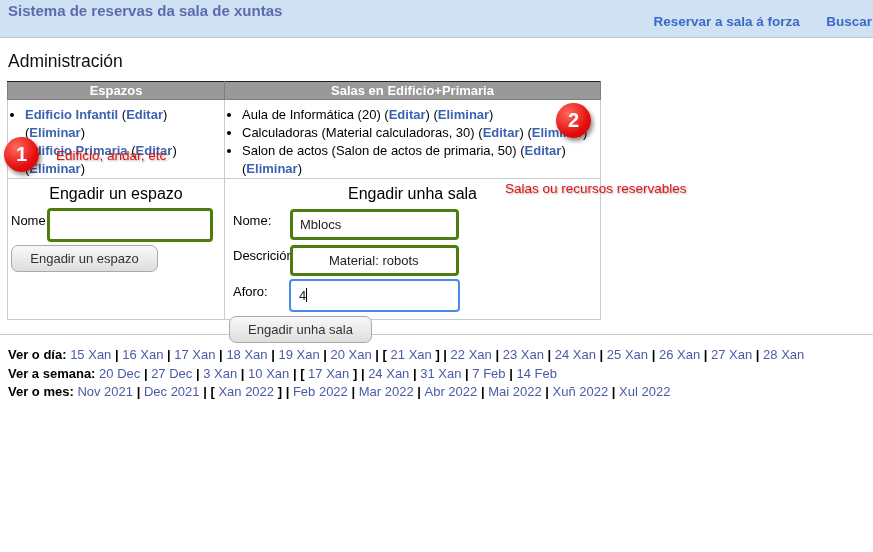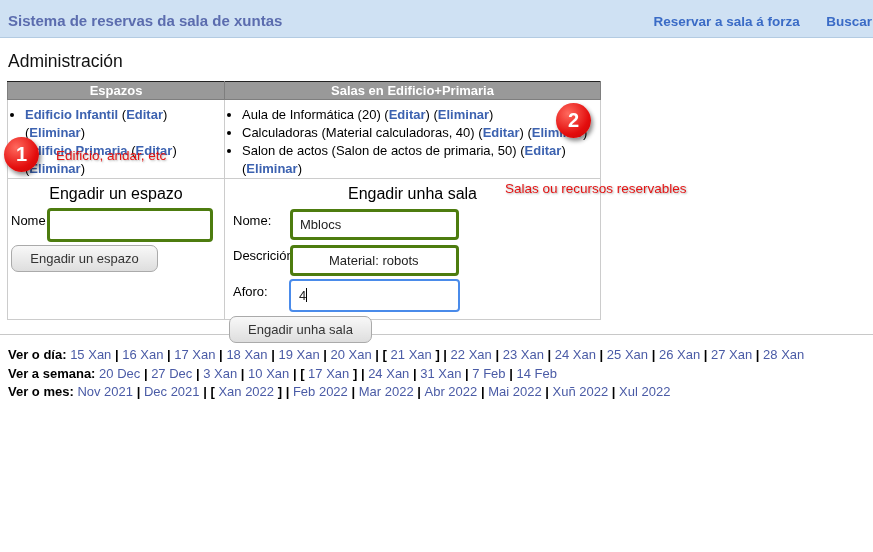--- a/index.html
+++ b/index.html
@@ -5,21 +5,21 @@
   * { box-sizing: border-box; margin: 0; padding: 0; }
   html, body { width: 873px; height: 552px; background: #fff; overflow: hidden; }
   body { font-family: "Liberation Sans", sans-serif; position: relative; color: #000; }
 
   
   .banner {
     position: relative; height: 38px; background: #cfe1f3;
     border-bottom: 1px solid #b3cbe2;
   }
   .banner-title {
-    position: absolute; left: 8px; top: 12px;
+    position: absolute; left: 8px; top: 2px;
     font-size: 15px; font-weight: bold; color: #5b6cae;
   }
   .banner-controls { position: absolute; left: 349px; top: 7px; display: flex; }
   .selectbox, .gobtn {
     height: 25px; border: 1px solid #9b9b9b; border-radius: 5px;
     background: linear-gradient(#fdfdfd, #dcdcdc);
     font-size: 13px; color: #222; display: flex; align-items: center;
     justify-content: center; padding: 0 9px; cursor: default;
   }
   .sel-day   { width: 76px; margin-right: 11px; }
@@ -136,21 +136,21 @@
   <tr>
     <td class="listcell">
       <ul>
             <li><a class="tbl-link" href="#">Edificio Infantil</a> (<a class="tbl-link" href="#">Editar</a>) (<a class="tbl-link" href="#">Eliminar</a>)</li>
             <li><a class="tbl-link" href="#">Edificio Primaria</a> (<a class="tbl-link" href="#">Editar</a>) (<a class="tbl-link" href="#">Eliminar</a>)</li>
           </ul>
     </td>
     <td class="listcell">
       <ul>
             <li><span>Aula de Informática (20)</span> (<a class="tbl-link" href="#">Editar</a>) (<a class="tbl-link" href="#">Eliminar</a>)</li>
-            <li><span>Calculadoras (Material calculadoras, 40)</span> (<a class="tbl-link" href="#">Editar</a>) (<a class="tbl-link" href="#">Eliminar</a>)</li>
+            <li><span>Calculadoras (Material calculadoras, 30)</span> (<a class="tbl-link" href="#">Editar</a>) (<a class="tbl-link" href="#">Eliminar</a>)</li>
             <li><span>Salon de actos (Salon de actos de primaria, 50)</span> (<a class="tbl-link" href="#">Editar</a>) (<a class="tbl-link" href="#">Eliminar</a>)</li>
           </ul>
     </td>
   </tr>
   <tr>
     <td class="formcell">
       <div class="form-heading">Engadir un espazo</div>
       <label class="fld-label area-name-label">Nome</label>
       <input class="txt area-name-input" value="" style="">
       <button class="btn area-submit">Engadir un espazo</button>

